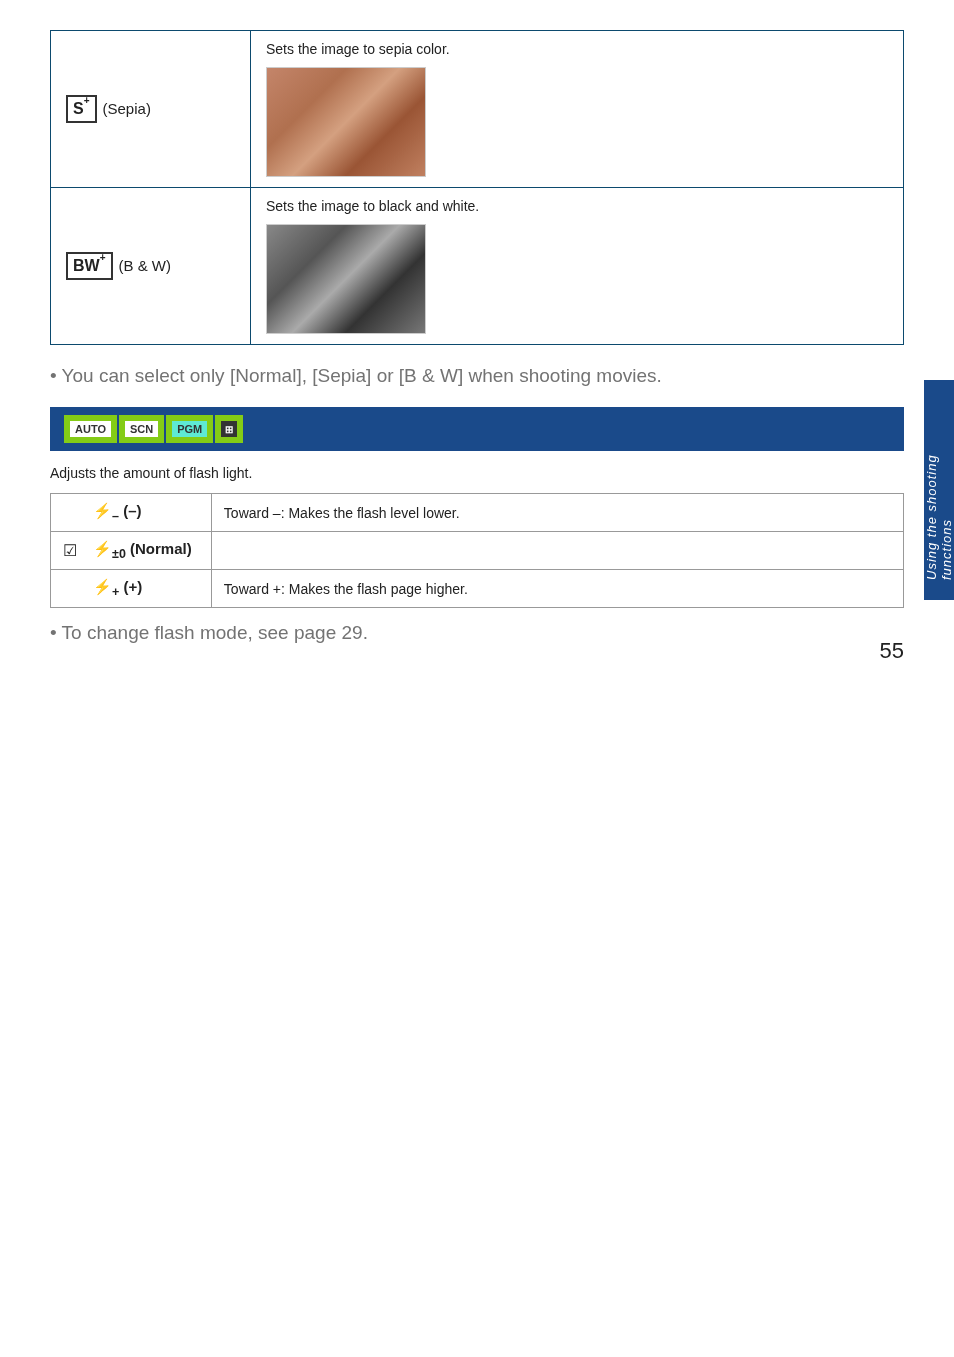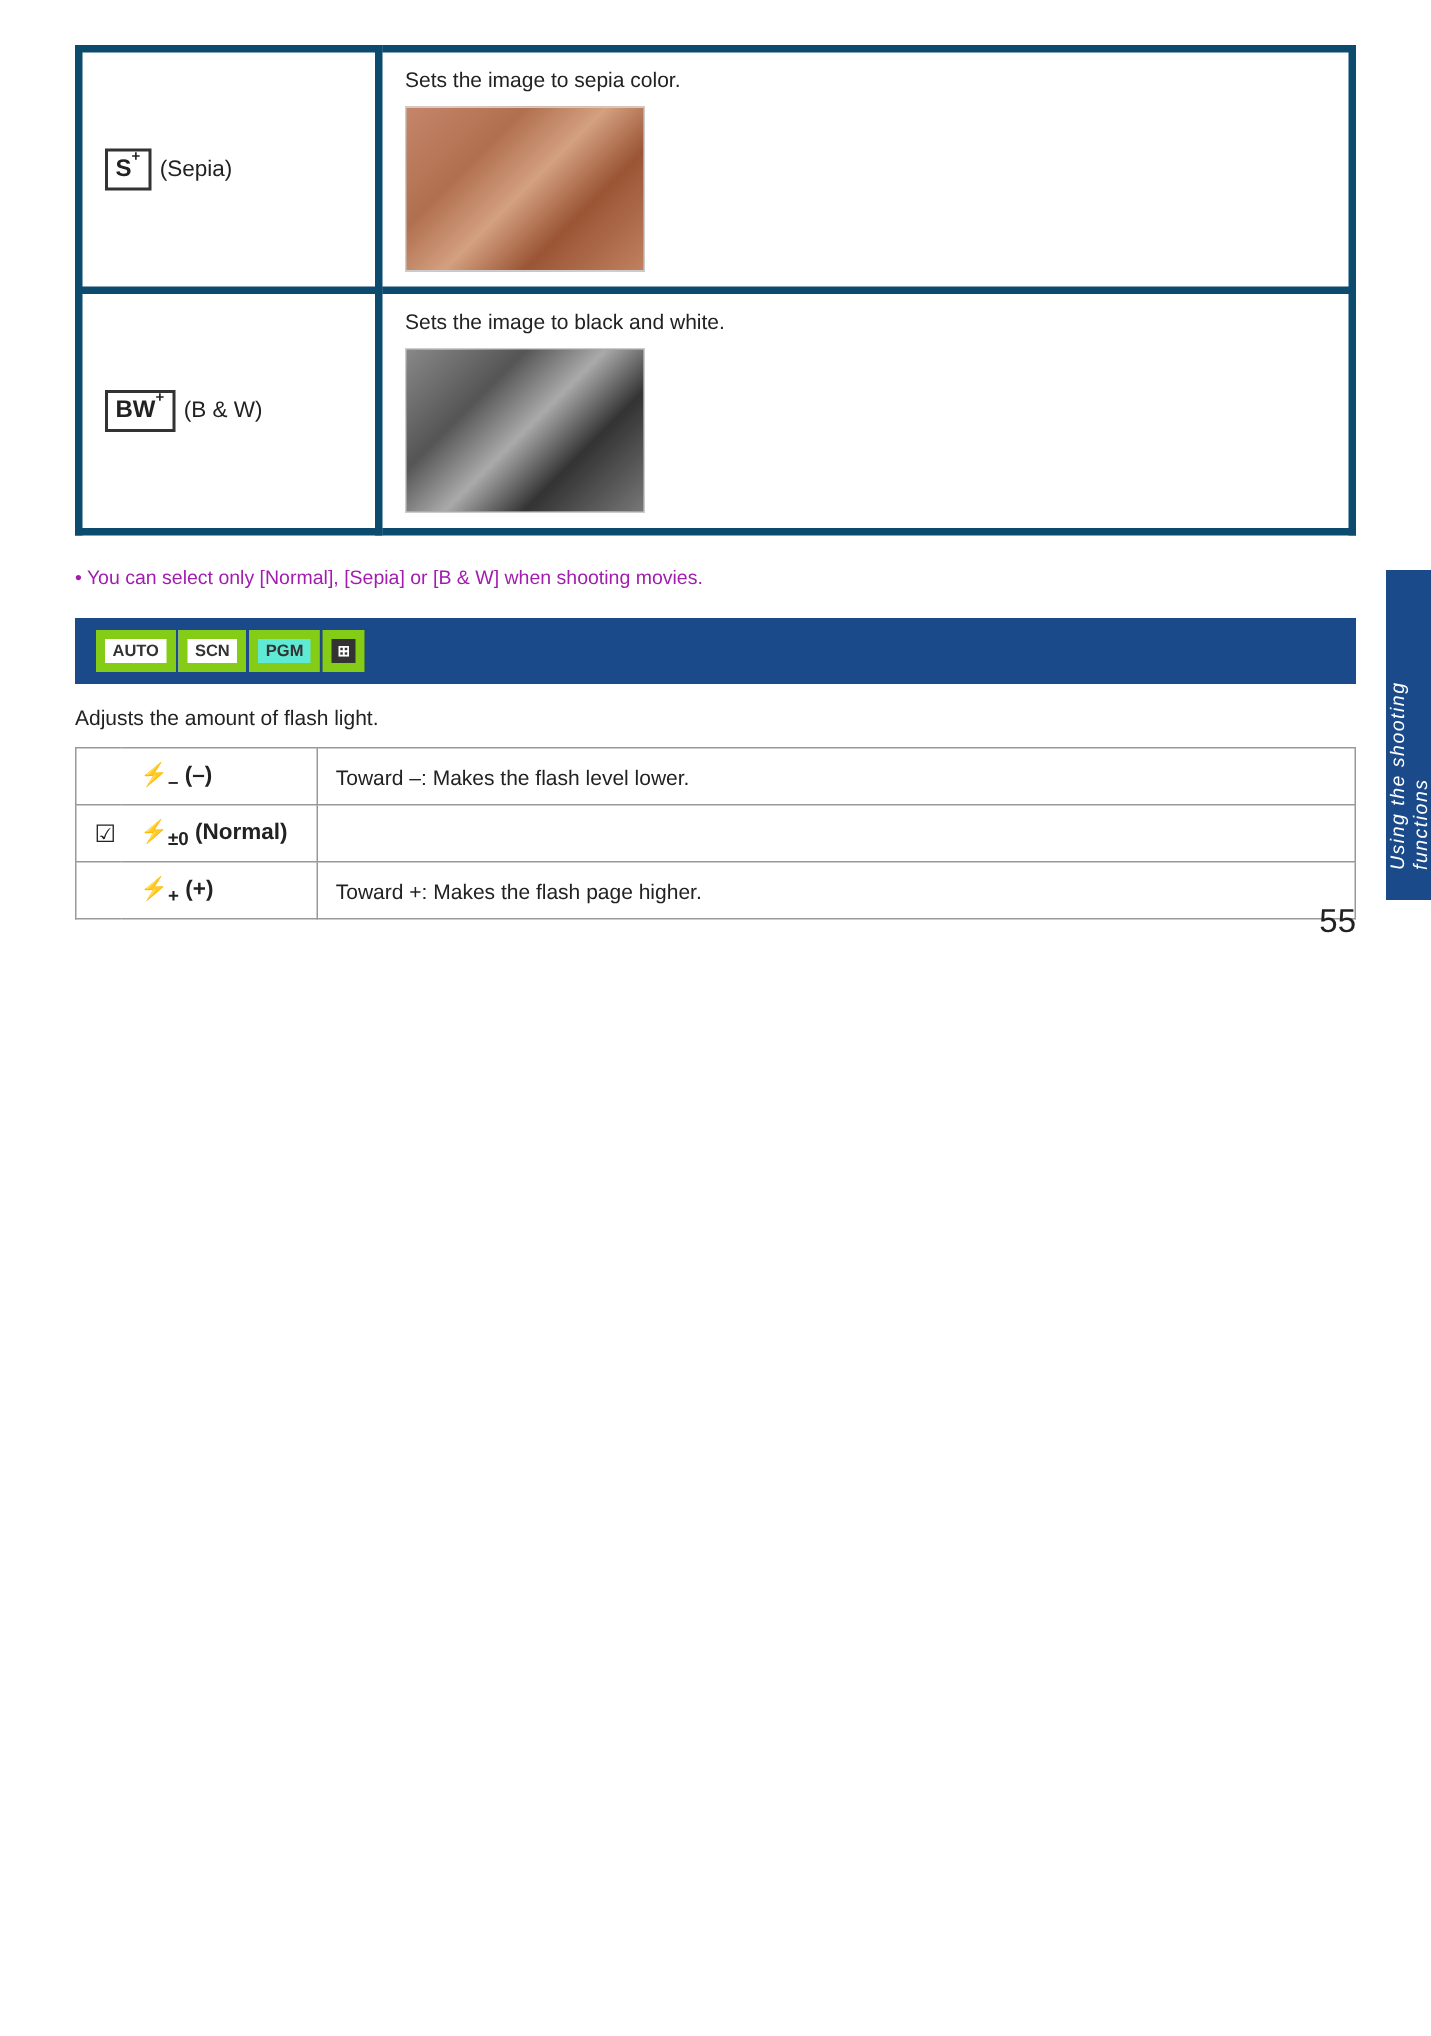--- a/index.html
+++ b/index.html
@@ -43,21 +43,21 @@
     }
 
     
     .content-table {
       width: 100%;
       border-collapse: collapse;
       margin-bottom: 20px;
     }
 
     .content-table td {
-      border: 5px solid #0c4a6e;
+      border: 1px solid #0c4a6e;
       padding: 10px 15px;
       vertical-align: top;
     }
 
     .content-table .icon-cell {
       width: 200px;
       vertical-align: middle;
     }
 
     .content-table .desc-cell {
@@ -103,23 +103,23 @@
     .thumb-bw {
       width: 160px;
       height: 110px;
       background: linear-gradient(135deg, #888 0%, #555 30%, #aaa 50%, #333 70%, #777 100%);
       display: block;
       border: 1px solid #ccc;
     }
 
     
     .note-text {
-      font-size: 13px;
+      font-size: 19px;
       margin: 12px 0 20px 0;
-      color: #a21caf;
+      color: #737373;
     }
 
     
     .section-header {
       background-color: #1a4a8a;
       color: #fff;
       font-size: 16px;
       font-weight: bold;
       padding: 8px 14px;
       display: flex;
@@ -306,20 +306,21 @@
         <tr>
           <td class="check-cell"></td>
           <td class="icon-flash-cell">
             <span class="flash-symbol">⚡<sub>+</sub> (+)</span>
           </td>
           <td>Toward +: Makes the flash page higher.</td>
         </tr>
       </tbody>
     </table>
 
+    <p class="note-text">• To change flash mode, see page 29.</p>
 
   </div>
 
   <div class="side-tab">
     <span>Using the shooting functions</span>
   </div>
 
   <div class="page-number">55</div>
 
 </div>

